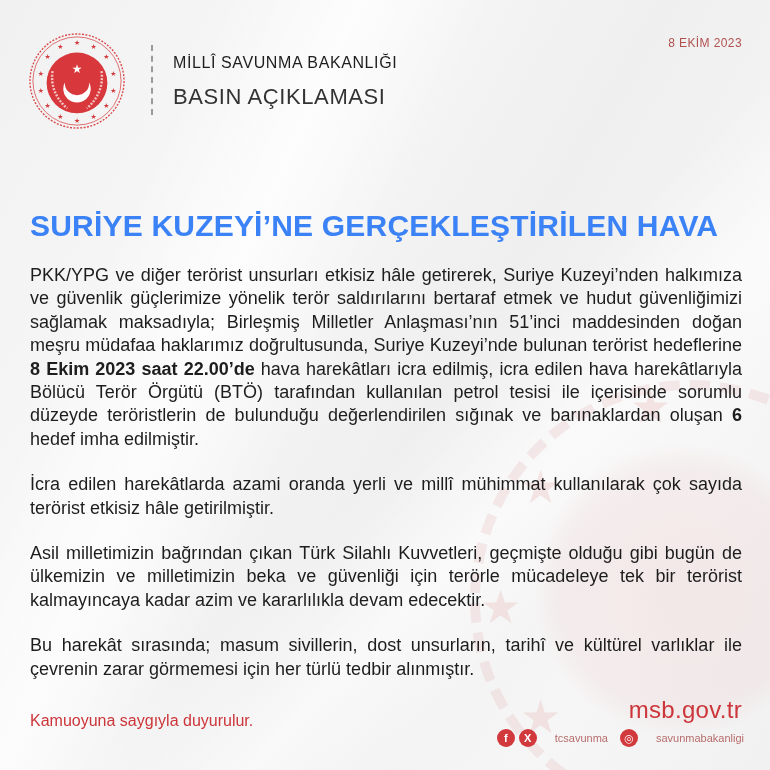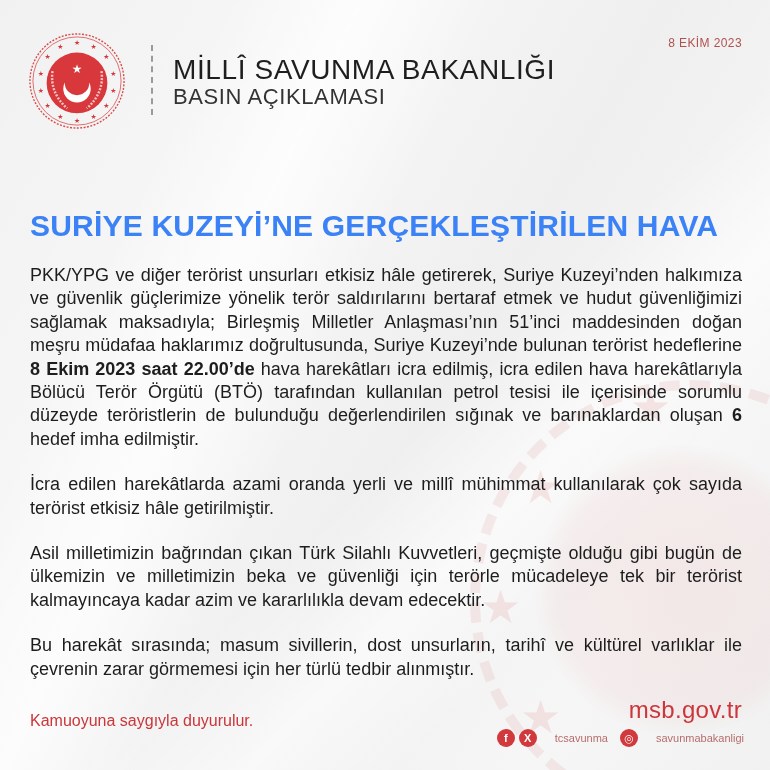--- a/index.html
+++ b/index.html
@@ -31,21 +31,21 @@
   }
 
   
   .logo { position: absolute; left: 28px; top: 32px; width: 98px; height: 98px; }
   .divider {
     position: absolute; left: 151px; top: 45px; height: 70px;
     border-left: 2px dashed #9a9a9a;
   }
   .org-title {
     position: absolute; left: 173px; top: 54px;
-    font-size: 28px; letter-spacing: 0.6px; color: #1e1e1e;
+    font-size: 16px; letter-spacing: 0.6px; color: #1e1e1e;
   }
   .org-subtitle {
     position: absolute; left: 173px; top: 84px;
     font-size: 22px; letter-spacing: 0.6px; color: #333;
     font-weight: 300;
   }
   .date {
     position: absolute; right: 28px; top: 36px;
     font-size: 12px; color: #b0504f; letter-spacing: 0.4px;
   }

